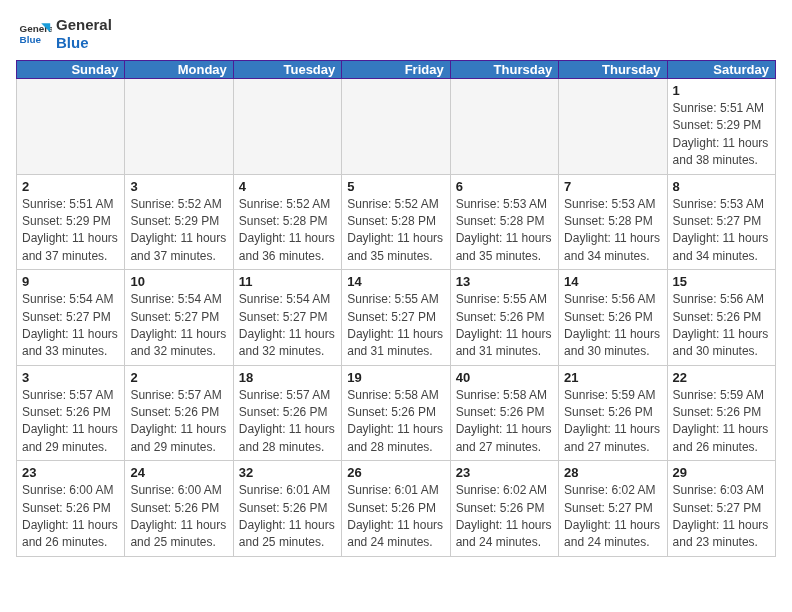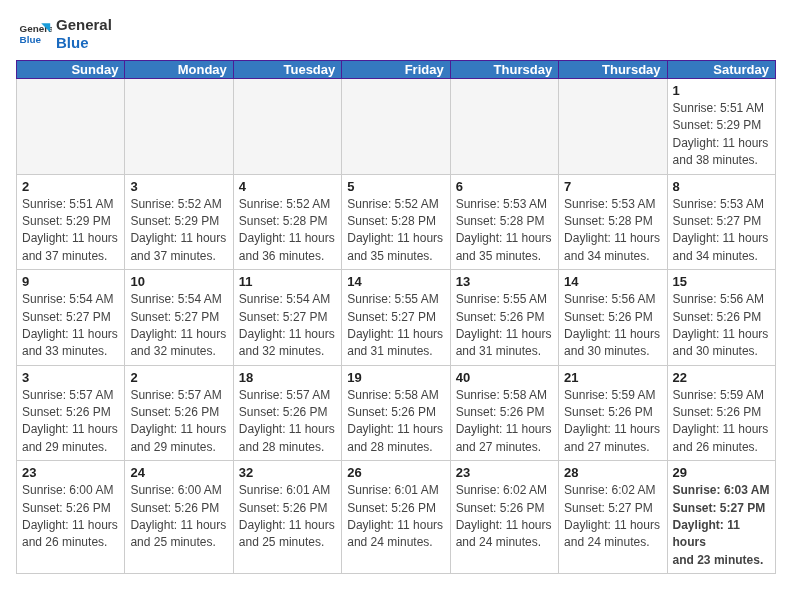--- a/index.html
+++ b/index.html
@@ -321,20 +321,20 @@
         </td>
         <td>
           <span class="day-number">28</span>
           <div class="day-info" style="white-space: pre-line;">Sunrise: 6:02 AM
 Sunset: 5:27 PM
 Daylight: 11 hours
 and 24 minutes.</div>
         </td>
         <td>
           <span class="day-number">29</span>
-          <div class="day-info" style="white-space: pre-line; font-weight: bold;">Sunrise: 6:03 AM
+          <div class="day-info" style="white-space: pre-line;">Sunrise: 6:03 AM
 Sunset: 5:27 PM
 Daylight: 11 hours
 and 23 minutes.</div>
         </td>
       </tr>
     </tbody>
 </table>
 
 </body></html>

